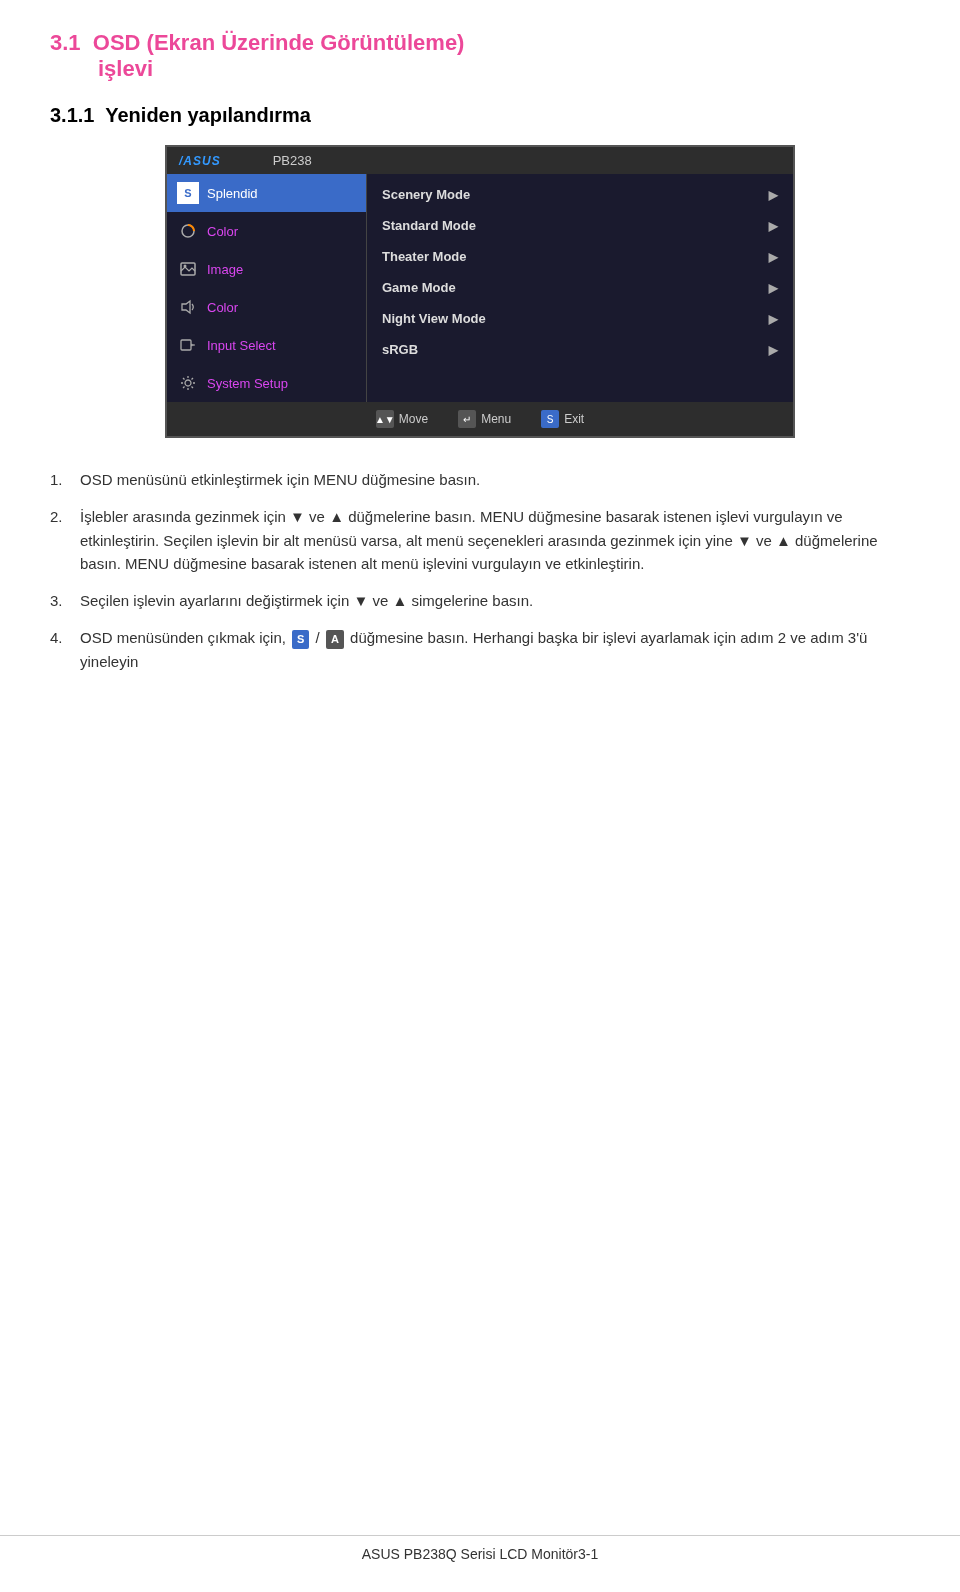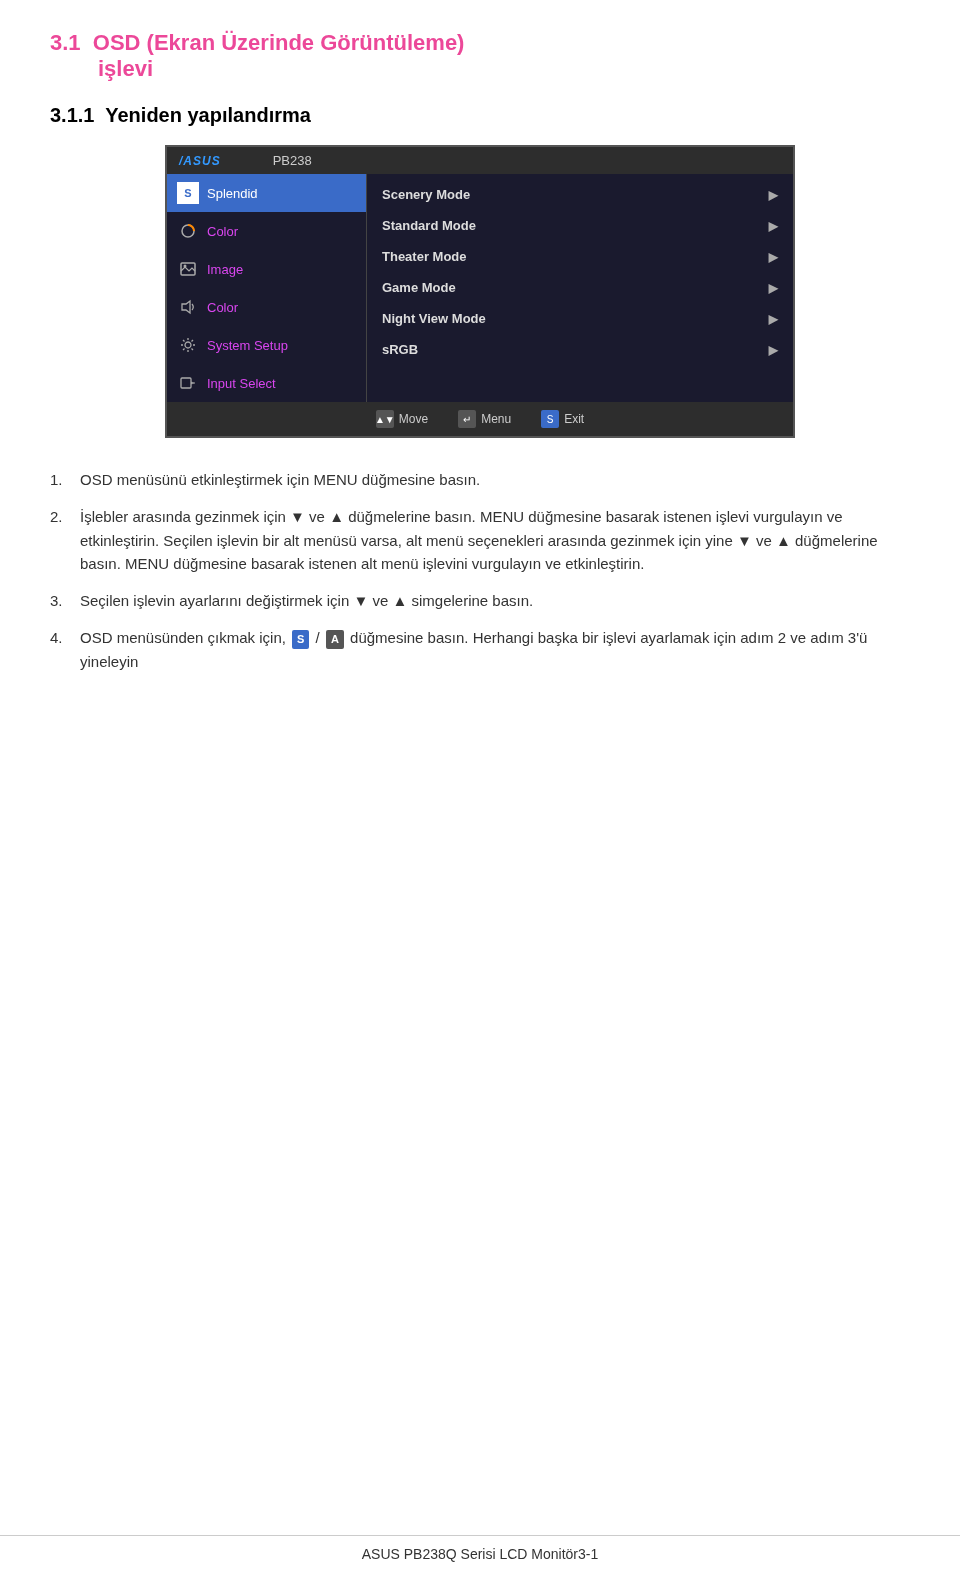--- a/index.html
+++ b/index.html
@@ -255,35 +255,35 @@
               <polygon points="2,5 6,5 10,2 10,14 6,11 2,11" fill="none" stroke="#aaa" stroke-width="1.3"></polygon>
               <path d="M12 5 Q14.5 8 12 11" fill="none" stroke="#aaa" stroke-width="1.3"></path>
             </svg>
         </span>
         <span>Color</span>
       </div>
 
       <div class="menu-item">
         <span class="menu-icon">
           <svg width="16" height="16" viewBox="0 0 16 16">
+              <rect x="1" y="3" width="10" height="10" rx="1" fill="none" stroke="#aaa" stroke-width="1.3"></rect>
+              <polyline points="11,7 15,8 11,9" fill="#aaa" stroke="#aaa" stroke-width="0.5"></polyline>
+            </svg>
+        </span>
+        <span>Input Select</span>
+      </div>
+
+      <div class="menu-item">
+        <span class="menu-icon">
+          <svg width="16" height="16" viewBox="0 0 16 16">
               <path d="M8 5 A3 3 0 1 1 7.99 5" fill="none" stroke="#aaa" stroke-width="1.3"></path>
               <path d="M8 1 L8 3 M8 13 L8 15 M1 8 L3 8 M13 8 L15 8 M3 3 L4.5 4.5 M11.5 11.5 L13 13 M13 3 L11.5 4.5 M4.5 11.5 L3 13" stroke="#aaa" stroke-width="1.3"></path>
             </svg>
         </span>
         <span>System Setup</span>
-      </div>
-
-      <div class="menu-item">
-        <span class="menu-icon">
-          <svg width="16" height="16" viewBox="0 0 16 16">
-              <rect x="1" y="3" width="10" height="10" rx="1" fill="none" stroke="#aaa" stroke-width="1.3"></rect>
-              <polyline points="11,7 15,8 11,9" fill="#aaa" stroke="#aaa" stroke-width="0.5"></polyline>
-            </svg>
-        </span>
-        <span>Input Select</span>
       </div>
     </div>
 
     <div class="right-menu">
       <div class="sub-item">
         <span>Scenery Mode</span>
         <span class="arrow">▶</span>
       </div>
       <div class="sub-item">
         <span>Standard Mode</span>

